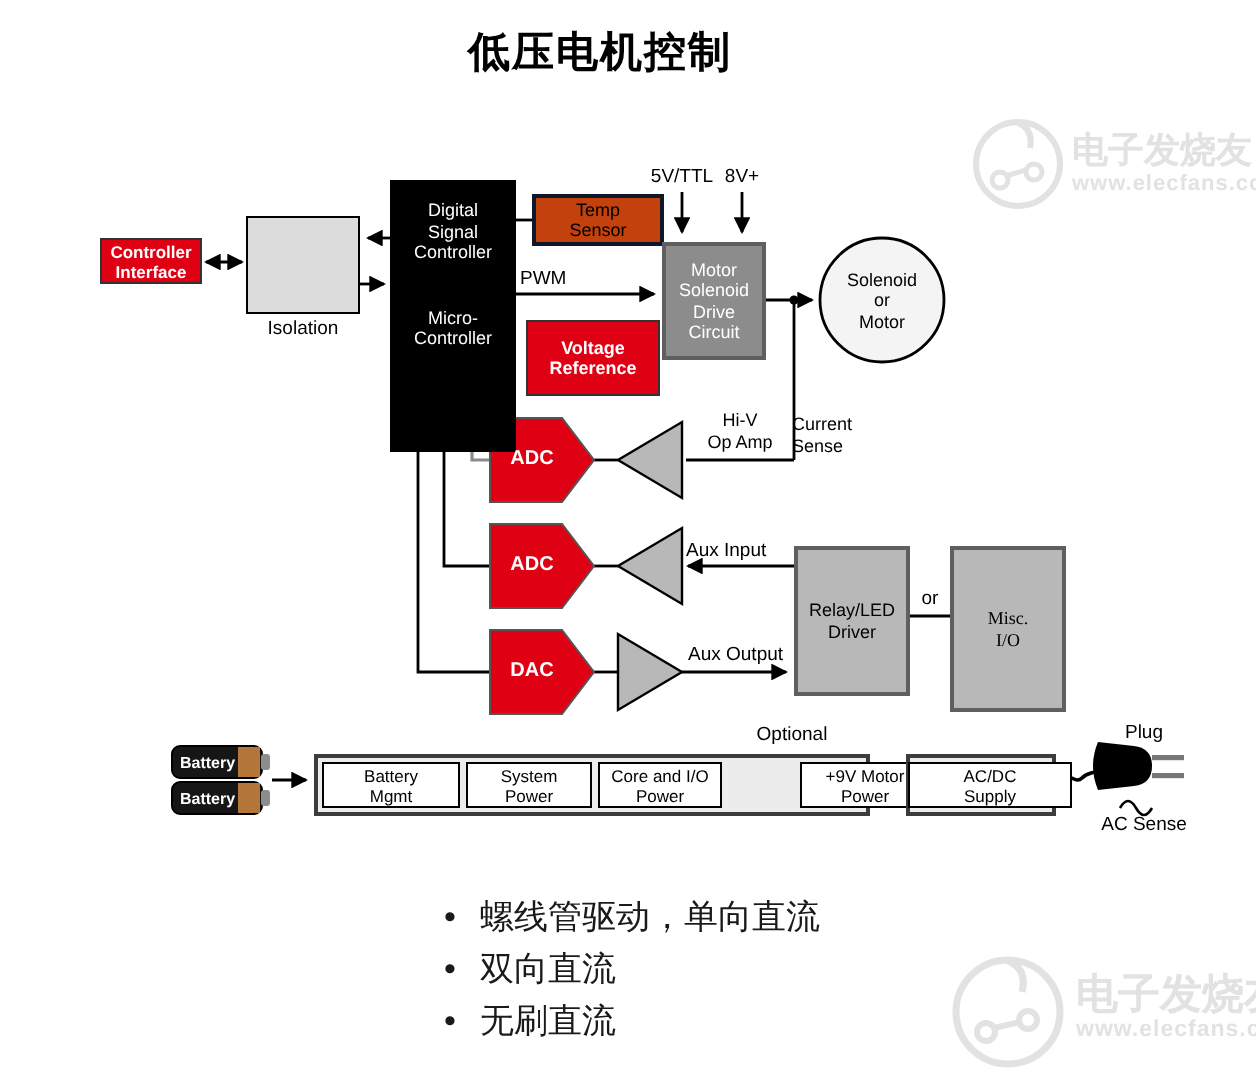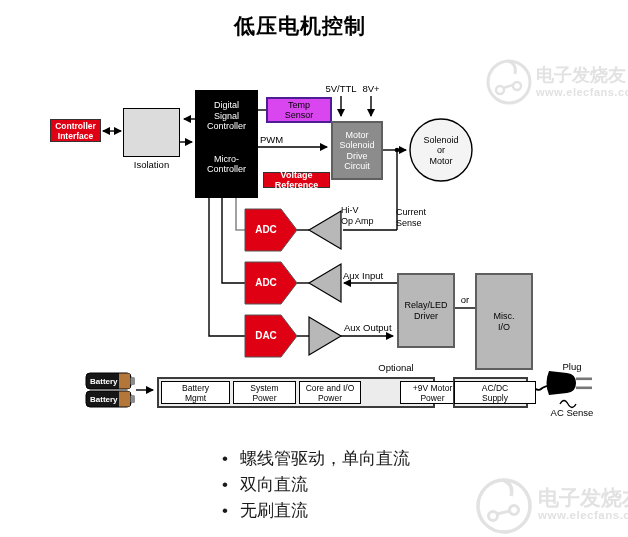--- a/index.html
+++ b/index.html
@@ -122,58 +122,58 @@
     <path d="M560,404 q4,-7 8,0 q4,7 8,0" fill="none" stroke="#000" stroke-width="1.3"></path>
   </svg>
 
   <div id="title">低压电机控制</div>
 
   <div class="box red t85" style="left:50px;top:119px;width:51px;height:23px;">Controller
 Interface</div>
   <div class="box b" style="left:123px;top:108px;width:57px;height:49px;background:#dcdcdc;border:1px solid #000;"></div>
   <div class="lbl t95" style="left:123px;top:159px;width:57px;text-align:center;">Isolation</div>
 
-  <div class="b black" style="left:195px;top:90px;width:63px;height:108px;">
+  <div class="b black" style="left:195px;top:90px;width:63px;height:136px;">
     <div class="box t9" style="left:0;top:8px;width:63px;height:36px;color:#fff;">Digital
 Signal
 Controller</div>
     <div class="box t9" style="left:0;top:62px;width:63px;height:24px;color:#fff;">Micro-
 Controller</div>
   </div>
 
-  <div class="box t9" style="left:266px;top:97px;width:66px;height:26px;background:#d946ef;border:2px solid #4c1d95;">Temp
+  <div class="box t9" style="left:266px;top:97px;width:66px;height:26px;background:#c2410c;border:2px solid #0f172a;">Temp
 Sensor</div>
-  <div class="box red t9" style="left:263px;top:172px;width:67px;height:16px;">Voltage
+  <div class="box red t9" style="left:263px;top:160px;width:67px;height:38px;">Voltage
 Reference</div>
   <div class="lbl t95" style="left:260px;top:134px;">PWM</div>
   <div class="lbl t95" style="left:318px;top:83px;width:46px;text-align:center;">5V/TTL</div>
   <div class="lbl t95" style="left:357px;top:83px;width:28px;text-align:center;">8V+</div>
 
   <div class="box darkgray t9" style="left:331px;top:121px;width:52px;height:59px;">Motor
 Solenoid
 Drive
 Circuit</div>
   <div class="box t9" style="left:410px;top:134px;width:62px;height:33px;">Solenoid
 or
 Motor</div>
   <div class="lbl t9" style="left:396px;top:207px;width:46px;text-align:left;">Current
 Sense</div>
 
   <div class="shapetxt" style="left:245px;top:224px;width:42px;">ADC</div>
   <div class="shapetxt" style="left:245px;top:277px;width:42px;">ADC</div>
   <div class="shapetxt" style="left:245px;top:330px;width:42px;">DAC</div>
-  <div class="lbl t9" style="left:341px;top:205px;width:58px;">Hi-V
+  <div class="lbl t9" style="left:341px;top:205px;width:58px;text-align:center;">Hi-V
 Op Amp</div>
   <div class="lbl t95" style="left:343px;top:270px;">Aux Input</div>
   <div class="lbl t95" style="left:344px;top:322px;">Aux Output</div>
 
   <div class="box gray t9" style="left:397px;top:273px;width:58px;height:75px;">Relay/LED
 Driver</div>
   <div class="lbl t95" style="left:455px;top:294px;width:20px;text-align:center;">or</div>
-  <div class="box gray t9" style="left:475px;top:273px;width:58px;height:97px;">Misc.
+  <div class="box gray t9" style="left:475px;top:273px;width:58px;height:83px;font-family:Liberation Serif, serif;">Misc.
 I/O</div>
 
   <div class="b rail" style="left:157px;top:377px;width:278px;height:31px;"></div>
   <div class="box white t85" style="left:161px;top:381px;width:69px;height:23px;">Battery
 Mgmt</div>
   <div class="box white t85" style="left:233px;top:381px;width:63px;height:23px;">System
 Power</div>
   <div class="box white t85" style="left:299px;top:381px;width:62px;height:23px;">Core and I/O
 Power</div>
   <div class="box white t85" style="left:364px;top:381px;width:65px;height:23px;margin-left:36px;">+9V Motor

